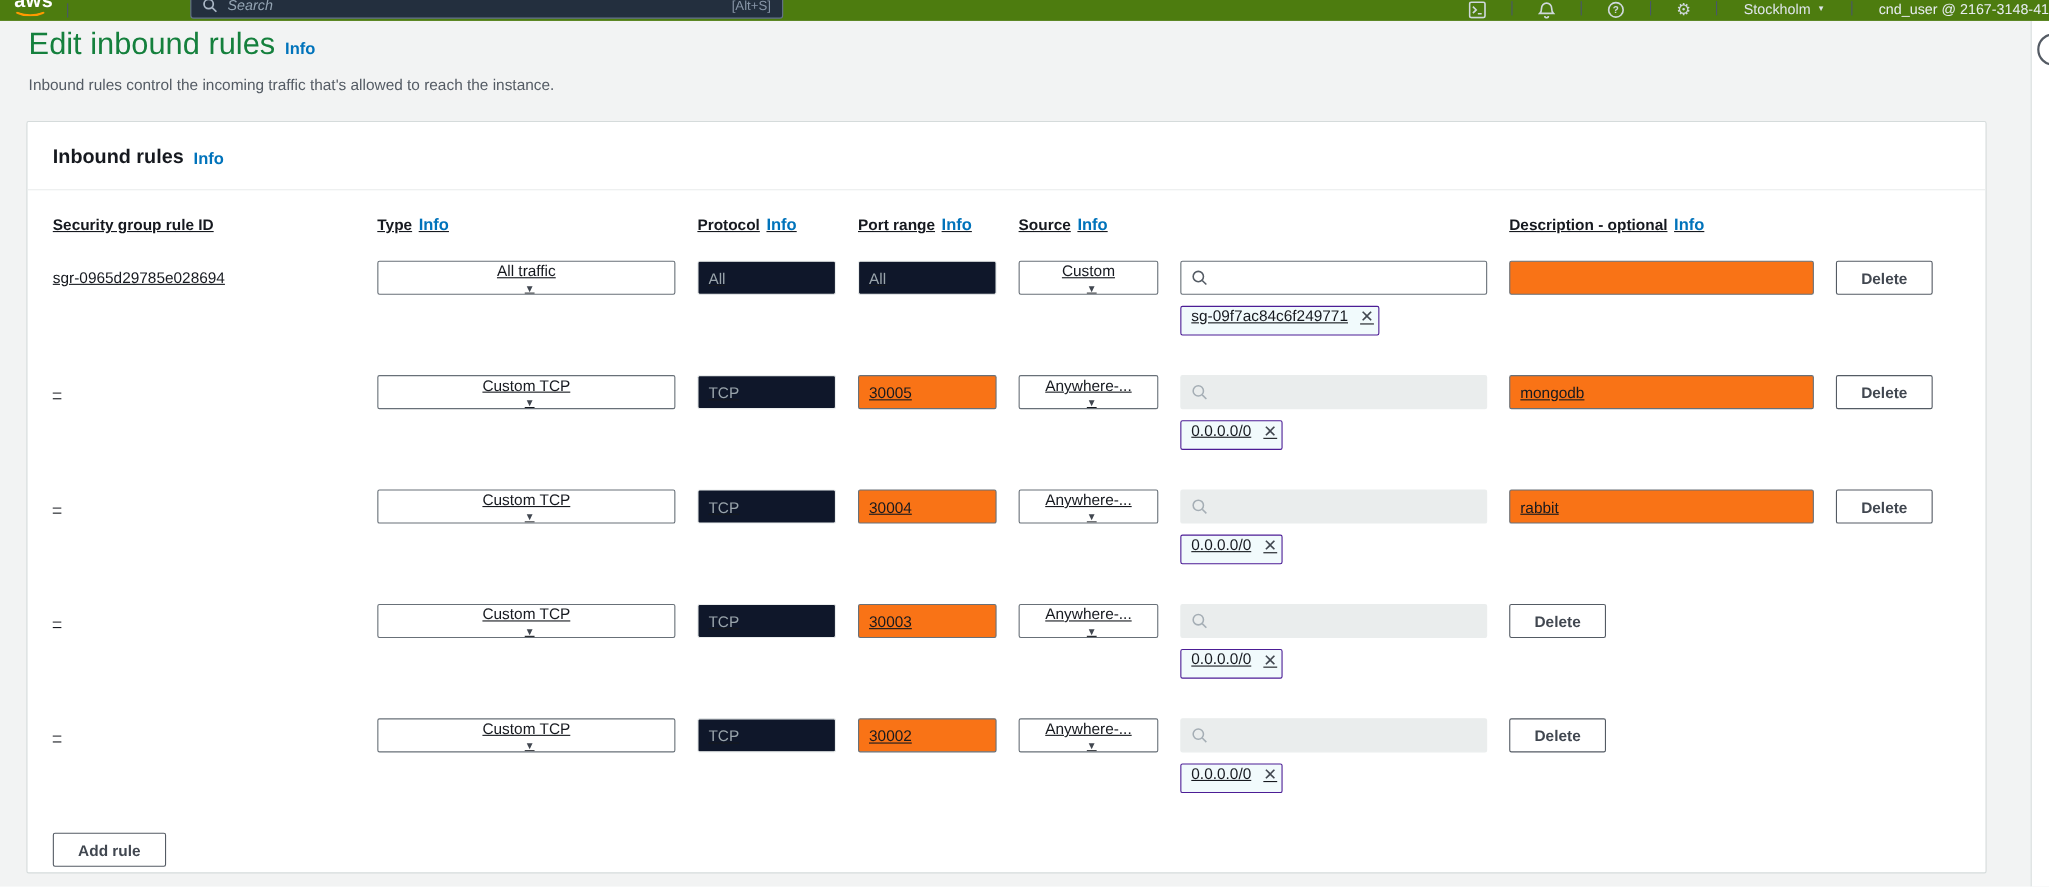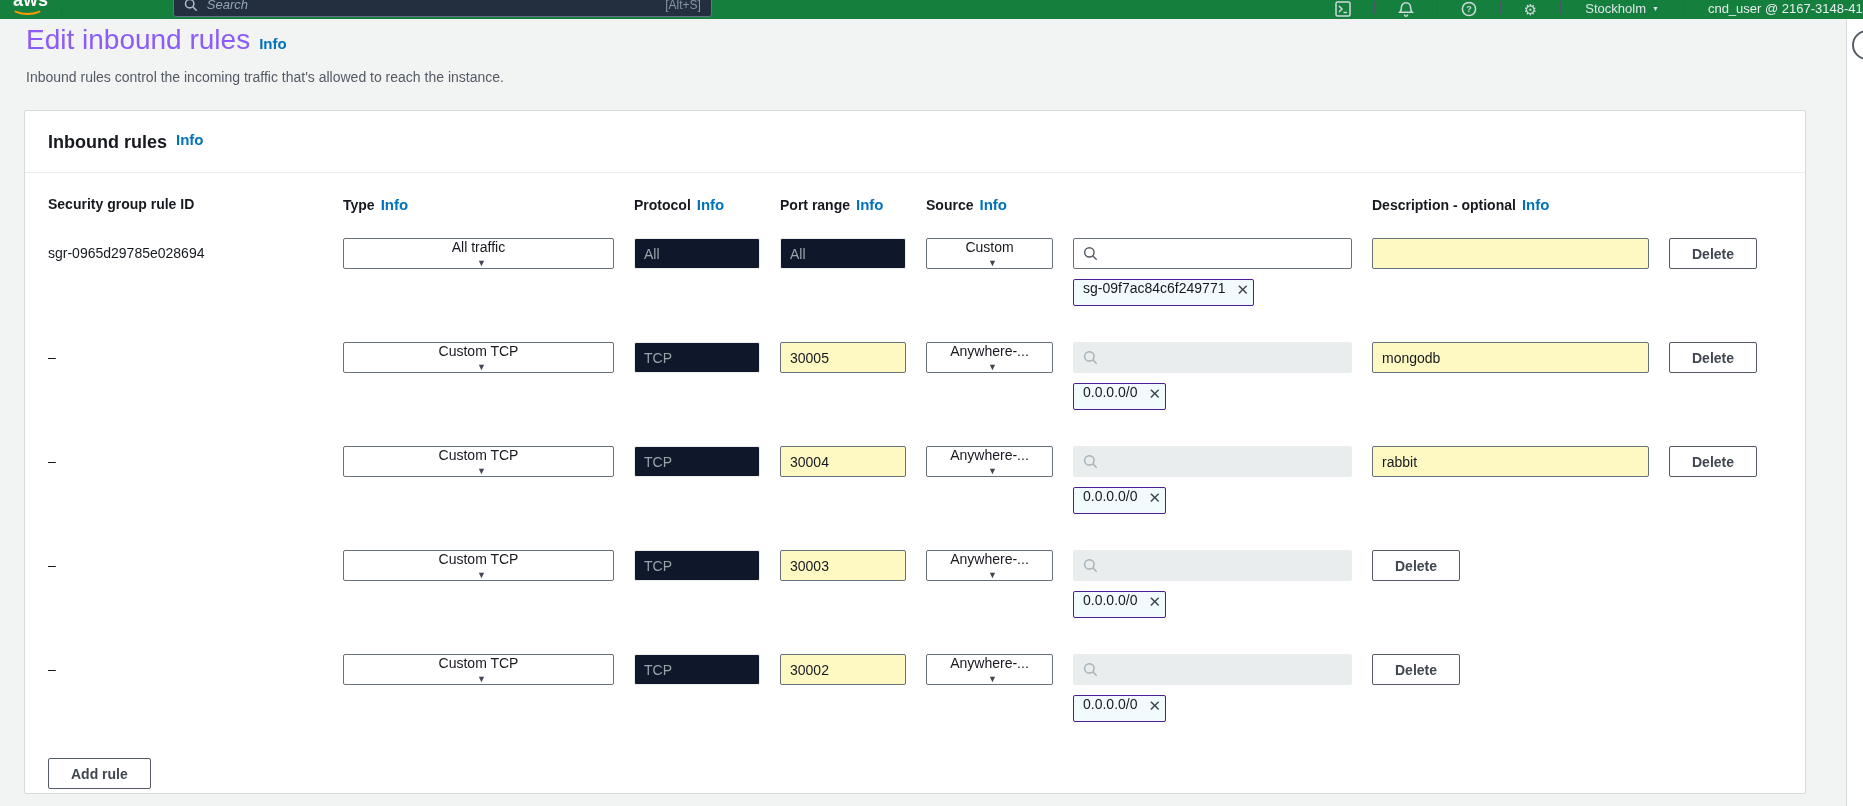--- a/index.html
+++ b/index.html
@@ -6,21 +6,21 @@
   html,body { margin:0; padding:0; }
   body {
     width:1863px; height:806px; overflow:hidden; position:relative;
     background:#f2f3f3; color:#16191f;
     font-family:"Liberation Sans","DejaVu Sans",sans-serif;
   }
 
   
   .topnav {
     position:absolute; top:0; left:0; width:100%; height:19px;
-    background:#15803d; display:flex; align-items:flex-end; overflow:hidden; z-index:5;
+    background:#4d7c0f; display:flex; align-items:flex-end; overflow:hidden; z-index:5;
   }
   .logo-box { position:relative; width:40px; height:19px; margin-left:9px; flex:none; cursor:pointer; }
   .logo-text { position:absolute; top:-10px; left:4px; font-size:18px; font-weight:700; color:#fff; letter-spacing:.5px; }
   .logo-smile { position:absolute; top:-1px; left:2px; width:33px; height:16px; border:2px solid transparent;
     border-bottom-color:#ff9900; border-radius:50%; }
   .nav-divider { width:1px; height:13px; background:#49566a; margin:0 12px 3px; flex:none; }
   .services { display:flex; align-items:center; gap:16px; color:#fff; font-size:13px; padding-bottom:20px; cursor:pointer; flex:none; }
   .dots { width:13px; height:13px; display:grid; grid-template-columns:repeat(3,1fr); gap:2px; }
   .dots i { background:#fff; width:3px; height:3px; display:block; }
   .nav-search {
@@ -33,50 +33,50 @@
   .nav-right { margin-left:auto; display:flex; align-items:flex-end; padding-bottom:2px; }
   .nav-icon-btn { padding:0 11px; display:flex; align-items:flex-end; cursor:pointer; }
   .nav-right .nav-divider { align-self:flex-end; }
   .region { display:flex; align-items:center; gap:6px; color:#dfe5eb; font-size:13px; padding:0 12px 1px; cursor:pointer; white-space:nowrap; }
   .region .caret-sm { font-size:7px; color:#dfe5eb; }
   .account { color:#e8edf2; font-size:13px; white-space:nowrap; padding-left:12px; margin-right:-7px; padding-bottom:1px; cursor:pointer; }
   .gear-glyph { font-size:15px; line-height:15px; color:#cfd8dc; }
 
   
   .page-title-row { position:absolute; left:26px; top:24px; display:flex; align-items:baseline; gap:9px; }
-  .page-title { margin:0; font-size:28px; font-weight:400; color:#8b5cf6; }
+  .page-title { margin:0; font-size:28px; font-weight:400; color:#15803d; }
   .info-link { color:#0073bb; font-size:15px; font-weight:700; text-decoration:none; cursor:pointer; }
   .page-subtitle { position:absolute; left:26px; top:69px; font-size:14px; color:#545b64; }
 
   
   .panel {
     position:absolute; left:24px; top:110px; width:1782px; height:684px;
     background:#fff; border:1px solid #d5dbdb; border-radius:2px;
   }
-  .panel-head { display:flex; align-items:flex-start; gap:9px; padding:20px 23px 0; }
+  .panel-head { display:flex; align-items:flex-end; gap:9px; padding:20px 23px 0; }
   .panel-title { font-size:18px; font-weight:700; line-height:22px; }
   .panel-divider { height:1px; background:#eaeded; margin-top:19px; }
   .panel-body { padding:23px 23px 0; }
 
-  .grid { display:grid; grid-template-columns:275px 271px 126px 126px 127px 279px 277px 88px; column-gap:20px; }
+  .grid { display:grid; grid-template-columns:275px 271px 126px 126px 127px 279px 277px 88px; column-gap:20px;text-decoration:underline; }
   .header-row { margin-bottom:24px; }
   .hdr { font-size:14px; font-weight:700; display:flex; align-items:baseline; gap:6px; line-height:17px; white-space:nowrap; }
   .hdr-desc { grid-column:7; }
 
   .rule-row { margin-bottom:36px; align-items:start; }
   .cell-id { font-size:14px; line-height:31px; white-space:nowrap; }
   .select {
     height:31px; border:1px solid #687078; border-radius:2px; background:#fff;
     display:flex; align-items:center; justify-content:space-between; padding:0 10px;
     font-size:14px; cursor:pointer; overflow:hidden; white-space:nowrap;flex-direction:column;
   }
   .caret { font-size:9px; color:#414750; flex:none; margin-left:6px; }
   .tinput {
     height:31px; width:100%; border:1px solid #687078; border-radius:2px; padding:0 9px;
-    font-size:14px; font-family:inherit; color:#16191f; background:#fef9c3; outline:none;
+    font-size:14px; font-family:inherit; color:#16191f; background:#f97316; outline:none;
   }
   .tinput.disabled { background:#0f172a; border-color:#eaeded; color:#99a4ab; }
   .source-col { display:flex; flex-direction:column; align-items:flex-start; }
   .searchbox {
     height:31px; width:100%; border:1px solid #687078; border-radius:2px; background:#fff;
     display:flex; align-items:center; padding:0 9px; gap:7px; color:#545b64;
   }
   .searchbox.disabled { background:#eaeded; border-color:#eaeded; color:#a5aeb5; }
   .searchbox input { border:none; outline:none; background:transparent; flex:1; font:inherit; min-width:0; }
   .token {

